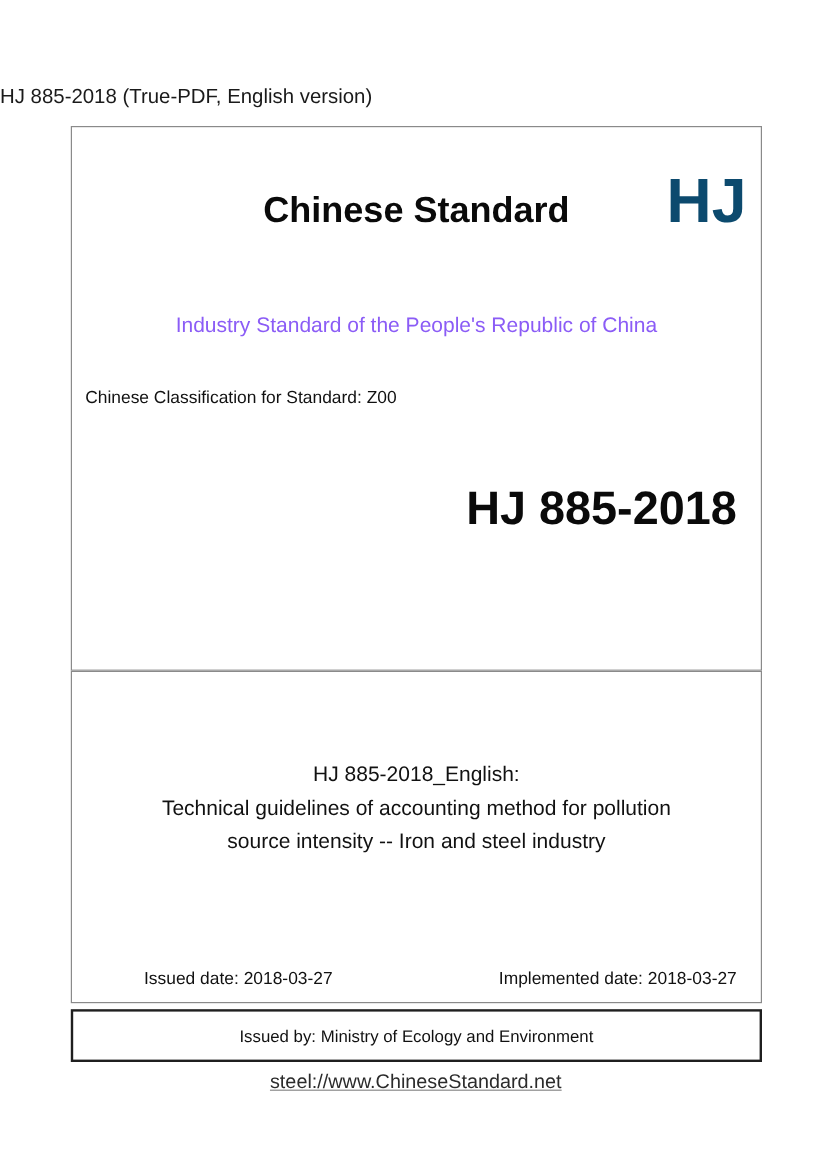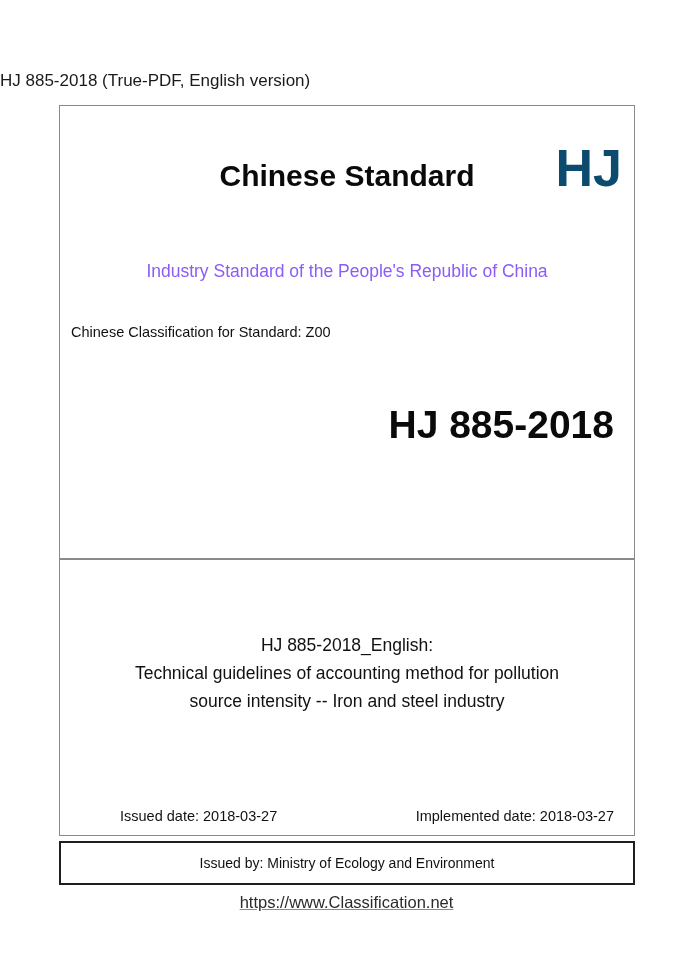--- a/index.html
+++ b/index.html
@@ -163,16 +163,16 @@
       <span>Issued date: 2018-03-27</span>
       <span>Implemented date: 2018-03-27</span>
     </div>
   </div>
 
   <div class="box box-bottom">
     <span>Issued by: Ministry of Ecology and Environment</span>
   </div>
 
   <div class="footer-url">
-    <a>https://www.Classification.net</a>
+    <a>steel://www.ChineseStandard.net</a>
   </div>
 
 </div>
 
 </body></html>

